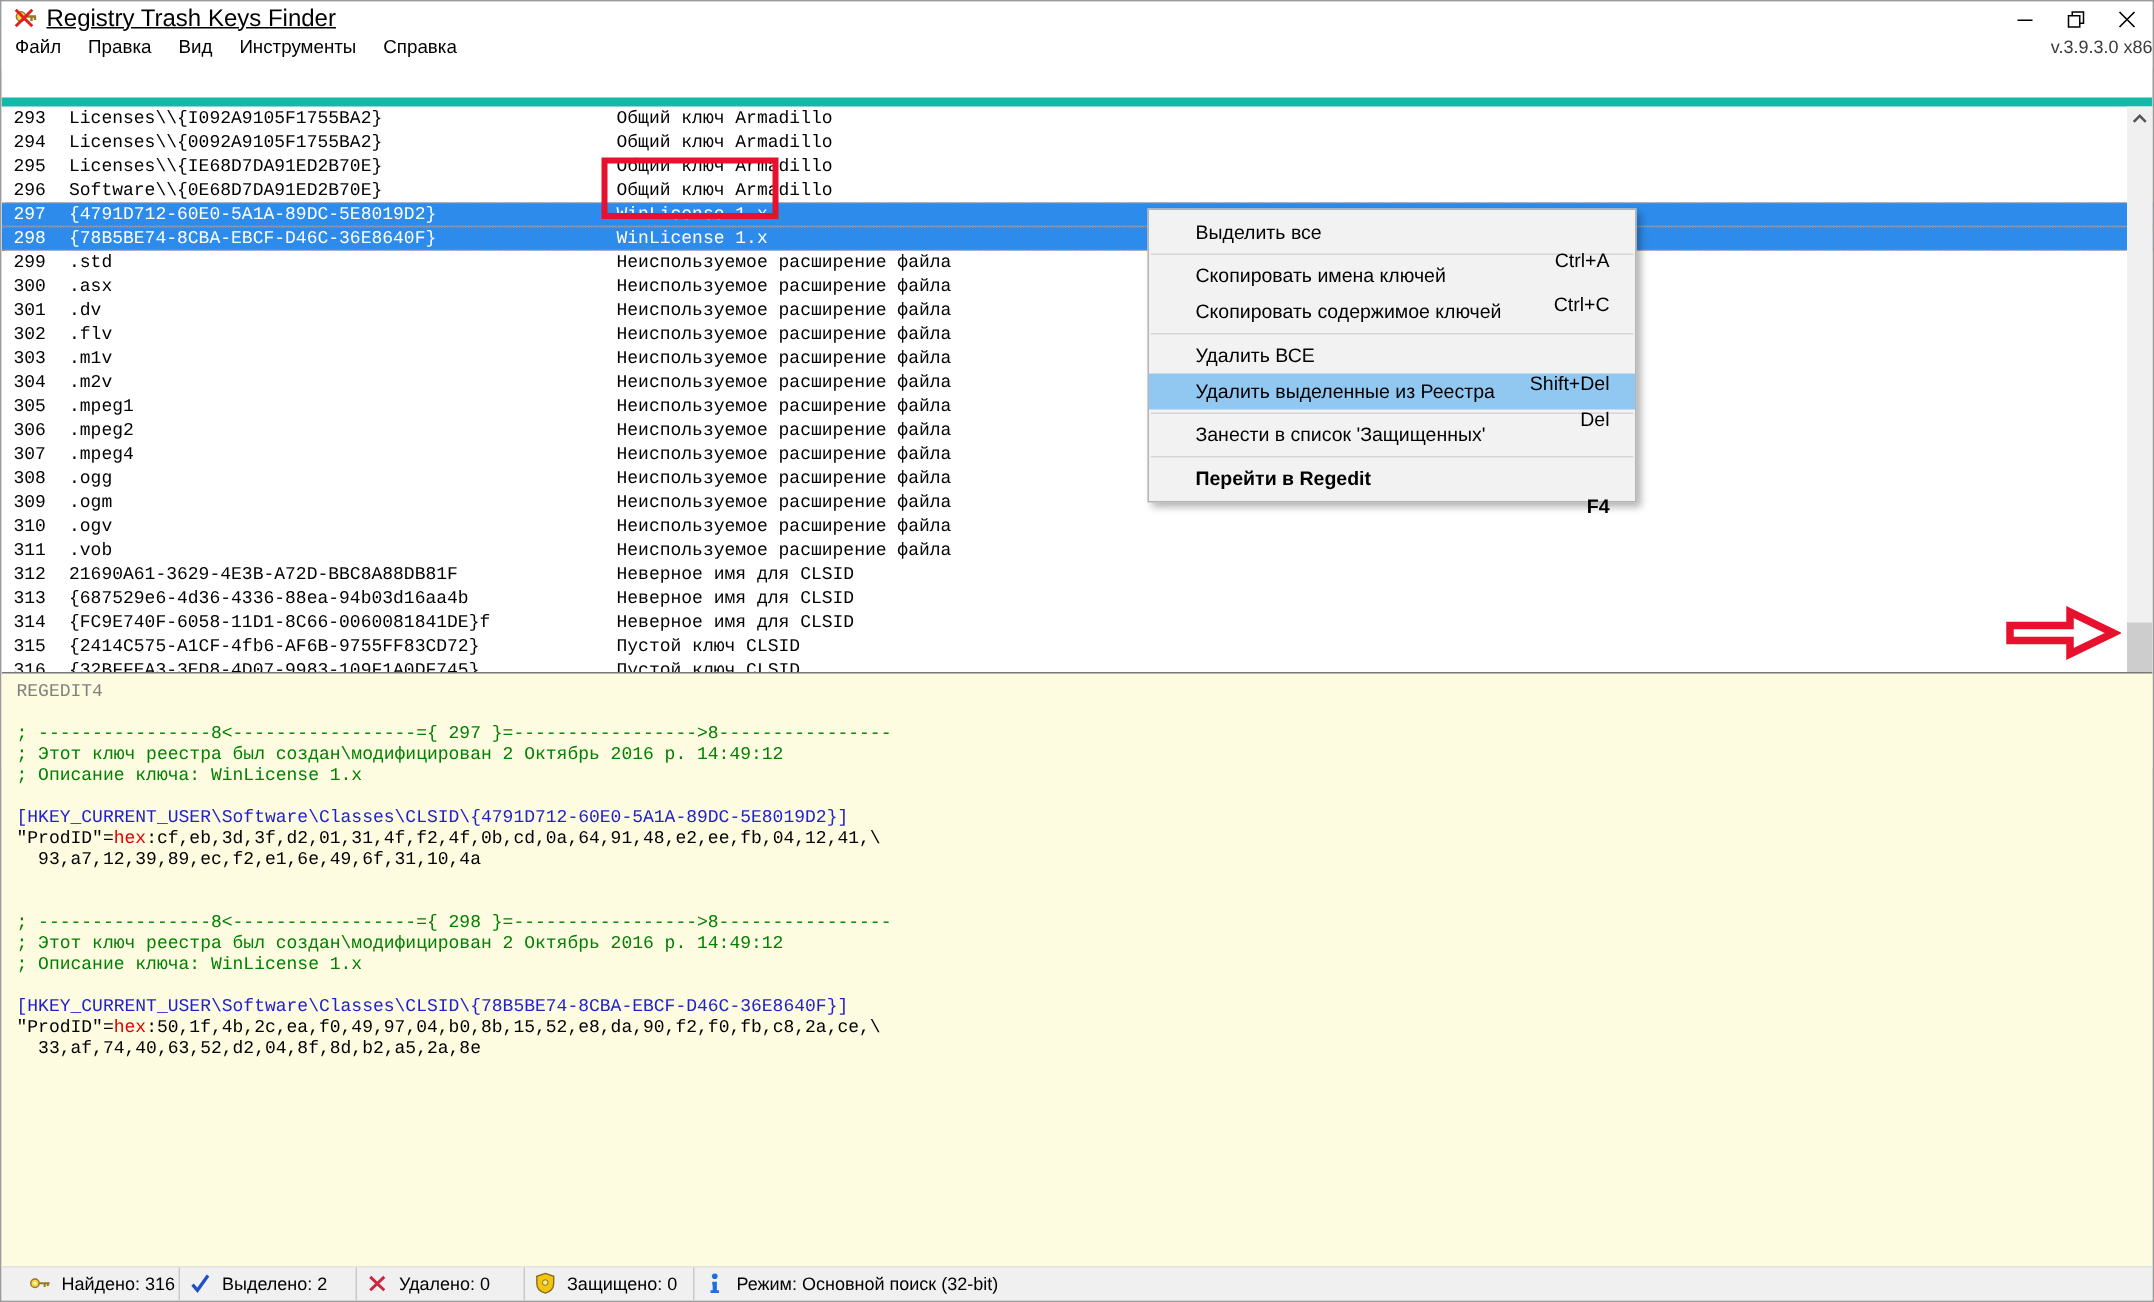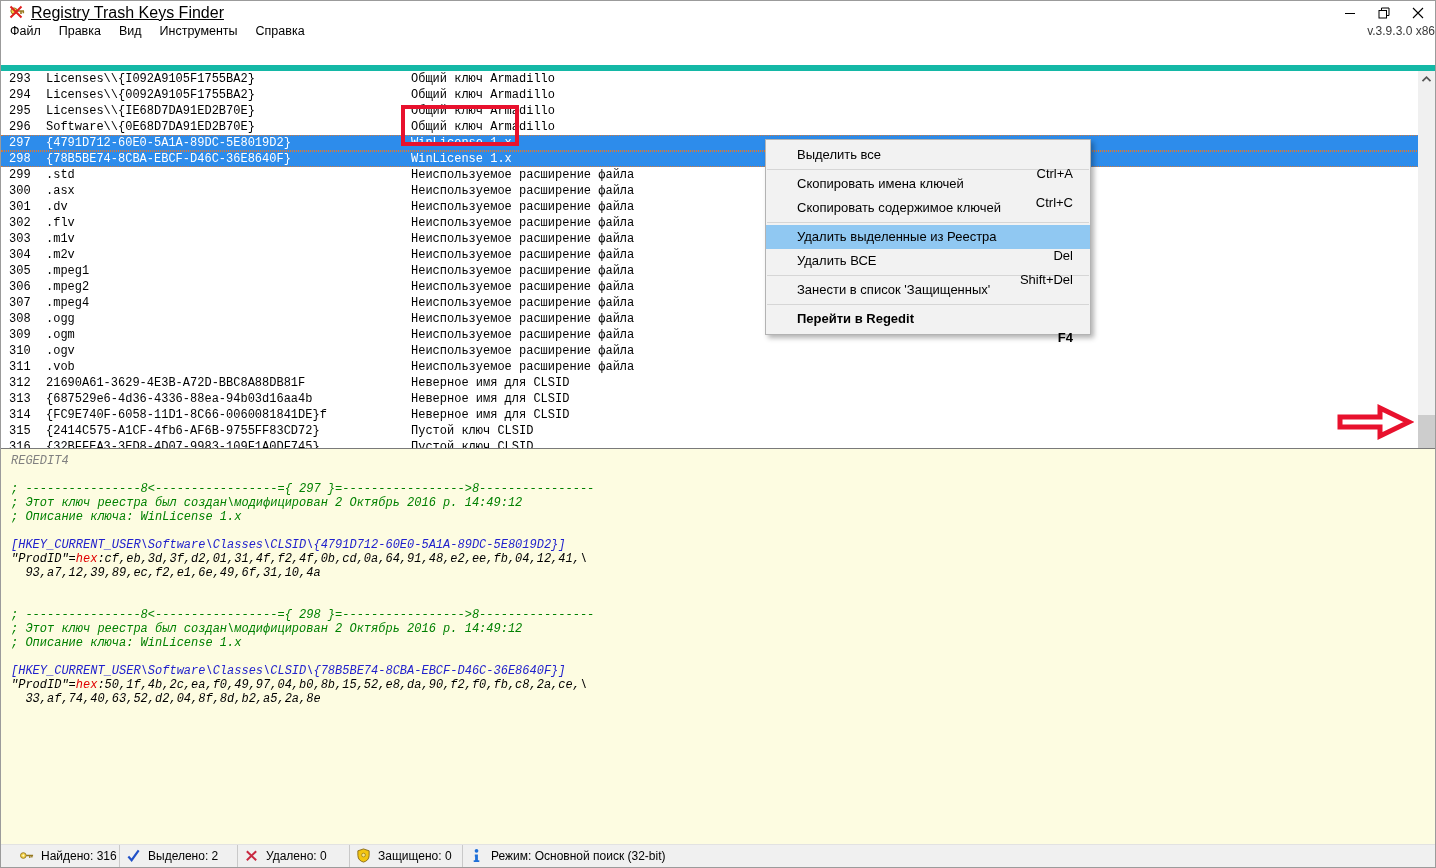--- a/index.html
+++ b/index.html
@@ -52,21 +52,21 @@
   .mi.disabled{color:#9d9d9d;}
   .mi.bold{font-weight:bold;}
   .msep{border-top:1px solid #d6d6d6;margin:2px 1px;height:0;}
   
   .memo{
     position:absolute;top:447px;left:0;width:100%;height:398px;background:var(--memobg);
     border-top:1px solid #7a7a7a;border-bottom:1px solid #9b9b9b;box-sizing:border-box;
     font-family:"Liberation Mono",monospace;font-size:12px;line-height:14px;
     padding:5px 0 0 10px;white-space:pre;overflow:hidden;
   }
-  .ml{min-height:14px;font-style:italic;}
+  .ml{min-height:14px;}
   .mgray{color:var(--mgray);} .mgreen{color:var(--mgreen);} .mblue{color:var(--mblue);}
   .mred{color:var(--mred);} .mblack{color:#000;}
   
   .statusbar{
     position:absolute;bottom:0;left:0;width:100%;height:23px;background:#f0f0f0;
     display:flex;align-items:stretch;border-top:1px solid #e2e2e2;box-sizing:border-box;font-size:12px;padding-left:12px;
   }
   .seg{display:flex;align-items:center;border-right:1px solid #c9c9c9;padding-left:6px;box-sizing:border-box;white-space:nowrap;}
   .seg:nth-child(1){width:107px;}
   .seg:nth-child(2){width:118px;}
@@ -178,28 +178,28 @@
       <div class="msep"></div>
       <div class="mi">
         <span class="lbl">Скопировать имена ключей</span>
         <span class="sc">Ctrl+C</span>
       </div>
       <div class="mi">
         <span class="lbl">Скопировать содержимое ключей</span>
         <span class="sc"></span>
       </div>
       <div class="msep"></div>
+      <div class="mi">
+        <span class="lbl">Удалить ВСЕ</span>
+        <span class="sc">Shift+Del</span>
+      </div>
       <div class="mi hl">
         <span class="lbl">Удалить выделенные из Реестра</span>
         <span class="sc">Del</span>
       </div>
-      <div class="mi">
-        <span class="lbl">Удалить ВСЕ</span>
-        <span class="sc">Shift+Del</span>
-      </div>
       <div class="msep"></div>
       <div class="mi">
         <span class="lbl">Занести в список 'Защищенных'</span>
         <span class="sc"></span>
       </div>
       <div class="msep"></div>
       <div class="mi bold">
         <span class="lbl">Перейти в Regedit</span>
         <span class="sc">F4</span>
       </div>

